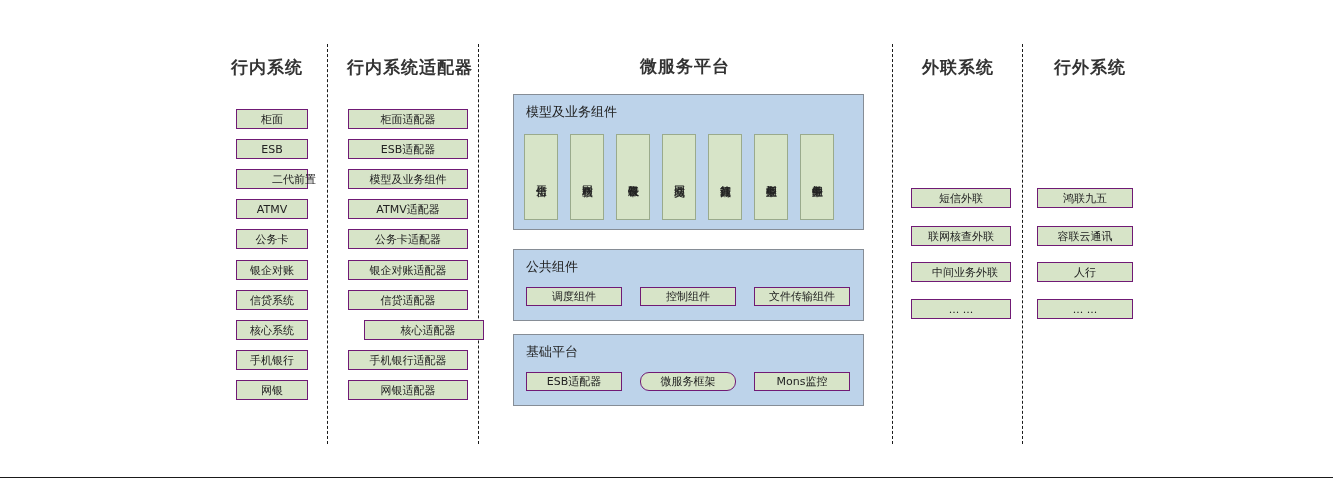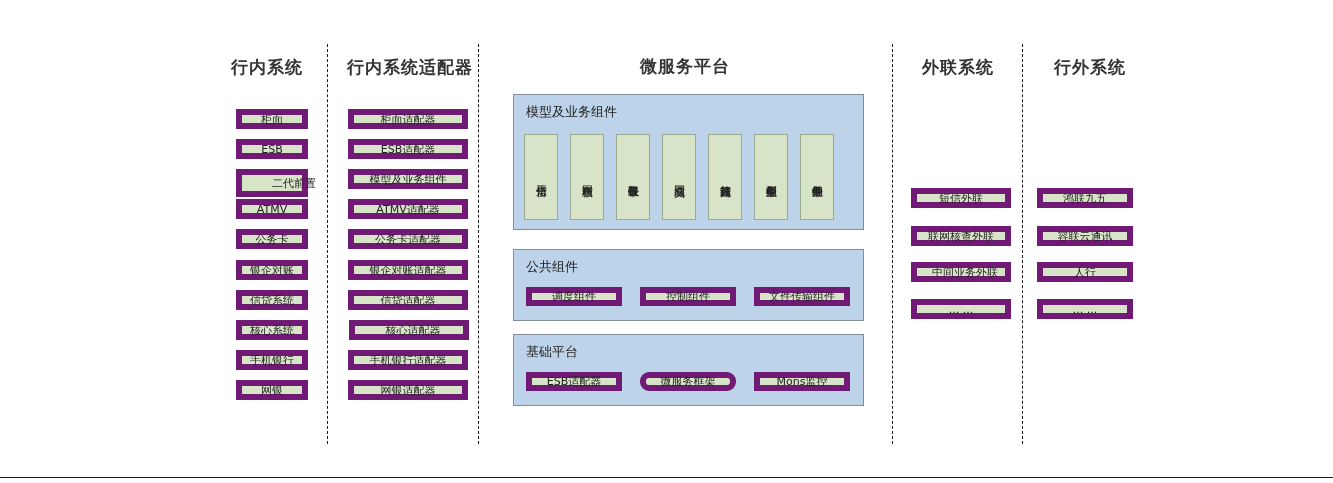--- a/index.html
+++ b/index.html
@@ -48,21 +48,21 @@
     color: #333333;
     text-align: center;
     white-space: nowrap;
     letter-spacing: 1px;
   }
 
   
   .chip {
     position: absolute;
     background: #d7e4c8;
-    border: 6px solid #701a75;
+    border: 1px solid #701a75;
     box-sizing: border-box;
     font-size: 11px;
     color: #222222;
     display: flex;
     align-items: center;
     justify-content: center;
     text-align: center;
     white-space: nowrap;
   }
 
@@ -113,37 +113,37 @@
   <div class="divider" style="left:1022px;"></div>
 
   <div class="col-title" style="left:212px; top:56px; width:110px;">行内系统</div>
   <div class="col-title" style="left:575px; top:55px; width:220px;">微服务平台</div>
   <div class="col-title" style="left:345px; top:56px; width:130px;">行内系统适配器</div>
   <div class="col-title" style="left:903px; top:56px; width:110px;">外联系统</div>
   <div class="col-title" style="left:1035px; top:56px; width:110px;">行外系统</div>
 
   <div class="chip" style="left:236px; top:109px;  width:72px; height:20px;">柜面</div>
   <div class="chip" style="left:236px; top:139px;  width:72px; height:20px;">ESB</div>
-  <div class="chip" style="left:236px; top:169px;  width:72px; height:28px;padding-left:44px;">二代前置</div>
+  <div class="chip" style="left:236px; top:169px;  width:72px; height:20px;padding-left:44px;">二代前置</div>
   <div class="chip" style="left:236px; top:199px;  width:72px; height:20px;">ATMV</div>
   <div class="chip" style="left:236px; top:229px;  width:72px; height:20px;">公务卡</div>
   <div class="chip" style="left:236px; top:260px;  width:72px; height:20px;">银企对账</div>
   <div class="chip" style="left:236px; top:290px;  width:72px; height:20px;">信贷系统</div>
   <div class="chip" style="left:236px; top:320px;  width:72px; height:20px;">核心系统</div>
   <div class="chip" style="left:236px; top:350px;  width:72px; height:20px;">手机银行</div>
   <div class="chip" style="left:236px; top:380px;  width:72px; height:20px;">网银</div>
 
   <div class="chip" style="left:348px; top:109px;  width:120px; height:20px;">柜面适配器</div>
   <div class="chip" style="left:348px; top:139px;  width:120px; height:20px;">ESB适配器</div>
   <div class="chip" style="left:348px; top:169px;  width:120px; height:20px;">模型及业务组件</div>
   <div class="chip" style="left:348px; top:199px;  width:120px; height:20px;">ATMV适配器</div>
   <div class="chip" style="left:348px; top:229px;  width:120px; height:20px;">公务卡适配器</div>
   <div class="chip" style="left:348px; top:260px;  width:120px; height:20px;text-align:center;">银企对账适配器</div>
   <div class="chip" style="left:348px; top:290px;  width:120px; height:20px;">信贷适配器</div>
-  <div class="chip" style="left:349px; top:320px;  width:120px; height:20px;padding-left:8px;">核心适配器</div>
+  <div class="chip" style="left:364px; top:320px;  width:120px; height:20px;padding-left:8px;">核心适配器</div>
   <div class="chip" style="left:348px; top:350px;  width:120px; height:20px;">手机银行适配器</div>
   <div class="chip" style="left:348px; top:380px;  width:120px; height:20px;">网银适配器</div>
 
   <div class="panel" style="left:513px; top:94px; width:351px; height:136px;">
     <div class="panel-title">模型及业务组件</div>
   </div>
   <div class="vchip" style="left:524px; top:134px; width:34px; height:86px;">
     <span>短信平台</span>
   </div>
   <div class="vchip" style="left:570px; top:134px; width:34px; height:86px;">

